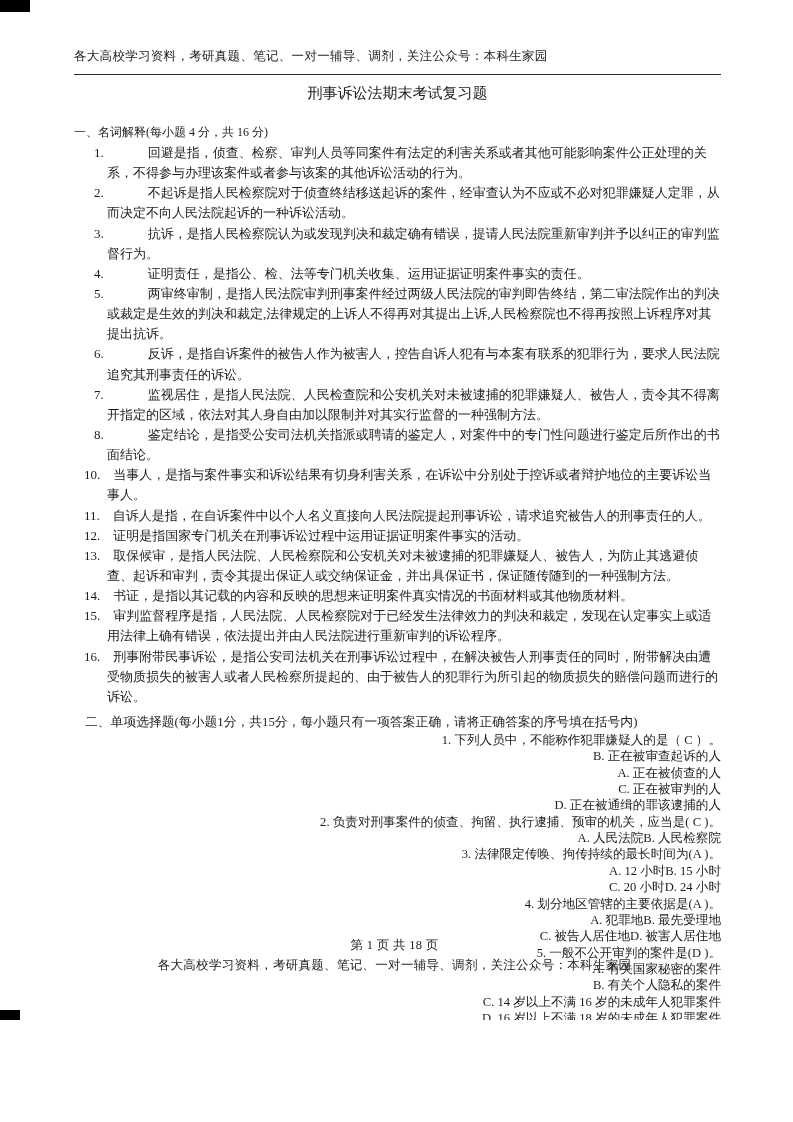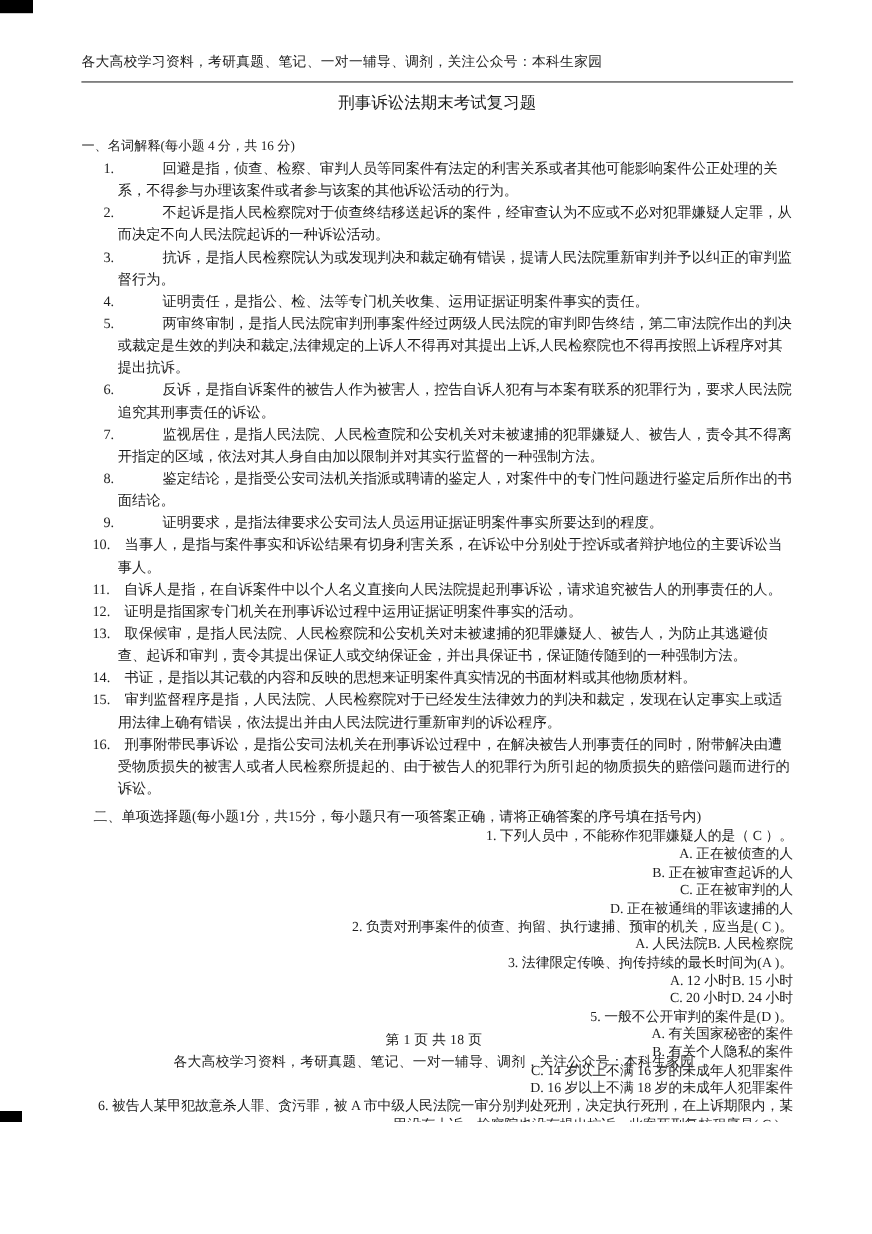--- a/index.html
+++ b/index.html
@@ -78,48 +78,52 @@
 
     <div class="definition-list">
         <p class="def-item d1"><span class="num">1.</span><span>回避是指，侦查、检察、审判人员等同案件有法定的利害关系或者其他可能影响案件公正处理的关系，不得参与办理该案件或者参与该案的其他诉讼活动的行为。</span></p>
         <p class="def-item d1"><span class="num">2.</span><span>不起诉是指人民检察院对于侦查终结移送起诉的案件，经审查认为不应或不必对犯罪嫌疑人定罪，从而决定不向人民法院起诉的一种诉讼活动。</span></p>
         <p class="def-item d1"><span class="num">3.</span><span>抗诉，是指人民检察院认为或发现判决和裁定确有错误，提请人民法院重新审判并予以纠正的审判监督行为。</span></p>
         <p class="def-item d1"><span class="num">4.</span><span>证明责任，是指公、检、法等专门机关收集、运用证据证明案件事实的责任。</span></p>
         <p class="def-item d1"><span class="num">5.</span><span>两审终审制，是指人民法院审判刑事案件经过两级人民法院的审判即告终结，第二审法院作出的判决或裁定是生效的判决和裁定,法律规定的上诉人不得再对其提出上诉,人民检察院也不得再按照上诉程序对其提出抗诉。</span></p>
         <p class="def-item d1"><span class="num">6.</span><span>反诉，是指自诉案件的被告人作为被害人，控告自诉人犯有与本案有联系的犯罪行为，要求人民法院追究其刑事责任的诉讼。</span></p>
         <p class="def-item d1"><span class="num">7.</span><span>监视居住，是指人民法院、人民检查院和公安机关对未被逮捕的犯罪嫌疑人、被告人，责令其不得离开指定的区域，依法对其人身自由加以限制并对其实行监督的一种强制方法。</span></p>
         <p class="def-item d1"><span class="num">8.</span><span>鉴定结论，是指受公安司法机关指派或聘请的鉴定人，对案件中的专门性问题进行鉴定后所作出的书面结论。</span></p>
-        <p class="def-item d1"><span class="num">9.</span><span>证明要求，是指法律要求公安司法人员运用证据证明案件事实所要达到的程度。</span></p>
         <p class="def-item d2"><span class="num">10.</span><span>当事人，是指与案件事实和诉讼结果有切身利害关系，在诉讼中分别处于控诉或者辩护地位的主要诉讼当事人。</span></p>
         <p class="def-item d2"><span class="num">11.</span><span>自诉人是指，在自诉案件中以个人名义直接向人民法院提起刑事诉讼，请求追究被告人的刑事责任的人。</span></p>
         <p class="def-item d2"><span class="num">12.</span><span>证明是指国家专门机关在刑事诉讼过程中运用证据证明案件事实的活动。</span></p>
         <p class="def-item d2"><span class="num">13.</span><span>取保候审，是指人民法院、人民检察院和公安机关对未被逮捕的犯罪嫌疑人、被告人，为防止其逃避侦查、起诉和审判，责令其提出保证人或交纳保证金，并出具保证书，保证随传随到的一种强制方法。</span></p>
         <p class="def-item d2"><span class="num">14.</span><span>书证，是指以其记载的内容和反映的思想来证明案件真实情况的书面材料或其他物质材料。</span></p>
         <p class="def-item d2"><span class="num">15.</span><span>审判监督程序是指，人民法院、人民检察院对于已经发生法律效力的判决和裁定，发现在认定事实上或适用法律上确有错误，依法提出并由人民法院进行重新审判的诉讼程序。</span></p>
         <p class="def-item d2"><span class="num">16.</span><span>刑事附带民事诉讼，是指公安司法机关在刑事诉讼过程中，在解决被告人刑事责任的同时，附带解决由遭受物质损失的被害人或者人民检察所提起的、由于被告人的犯罪行为所引起的物质损失的赔偿问题而进行的诉讼。</span></p>
       </div>
 
     <div class="s2-heading">二、单项选择题(每小题1分，共15分，每小题只有一项答案正确，请将正确答案的序号填在括号内)</div>
 
     <div class="question-list">
         <div class="question">
           <p class="q-line"><span>1.</span> <span>下列人员中，不能称作犯罪嫌疑人的是（ C ）。</span></p>
+          <p class="opt-row"><span class="opt">B. 正在被审查起诉的人</span></p>
           <p class="opt-row"><span class="opt">A. 正在被侦查的人</span></p>
-          <p class="opt-row"><span class="opt">B. 正在被审查起诉的人</span></p>
           <p class="opt-row"><span class="opt">C. 正在被审判的人</span></p>
           <p class="opt-row"><span class="opt">D. 正在被通缉的罪该逮捕的人</span></p>
         </div>
         <div class="question">
           <p class="q-line"><span>2.</span> <span>负责对刑事案件的侦查、拘留、执行逮捕、预审的机关，应当是( C )。</span></p>
           <p class="opt-row"><span class="opt opt-first">A. 人民法院</span><span class="opt">B. 人民检察院</span></p>
         </div>
         <div class="question">
           <p class="q-line"><span>3.</span> <span>法律限定传唤、拘传持续的最长时间为(A )。</span></p>
           <p class="opt-row"><span class="opt opt-first">A. 12 小时</span><span class="opt">B. 15 小时</span></p>
           <p class="opt-row"><span class="opt opt-first">C. 20 小时</span><span class="opt">D. 24 小时</span></p>
+        </div>
+        <div class="question">
+          <p class="q-line"><span>4.</span> <span>划分地区管辖的主要依据是(A )。</span></p>
+          <p class="opt-row"><span class="opt opt-first">A. 犯罪地</span><span class="opt">B. 最先受理地</span></p>
+          <p class="opt-row"><span class="opt opt-first">C. 被告人居住地</span><span class="opt">D. 被害人居住地</span></p>
         </div>
         <div class="question">
           <p class="q-line"><span>5.</span> <span>一般不公开审判的案件是(D )。</span></p>
           <p class="opt-row"><span class="opt">A. 有关国家秘密的案件</span></p>
           <p class="opt-row"><span class="opt">B. 有关个人隐私的案件</span></p>
           <p class="opt-row"><span class="opt">C. 14 岁以上不满 16 岁的未成年人犯罪案件</span></p>
           <p class="opt-row"><span class="opt">D. 16 岁以上不满 18 岁的未成年人犯罪案件</span></p>
         </div>
         <div class="question">
           <p class="q-line"><span>6.</span> <span>被告人某甲犯故意杀人罪、贪污罪，被 A 市中级人民法院一审分别判处死刑，决定执行死刑，在上诉期限内，某甲没有上诉，检察院也没有提出抗诉。此案死刑复核程序是( C )。</span></p>

